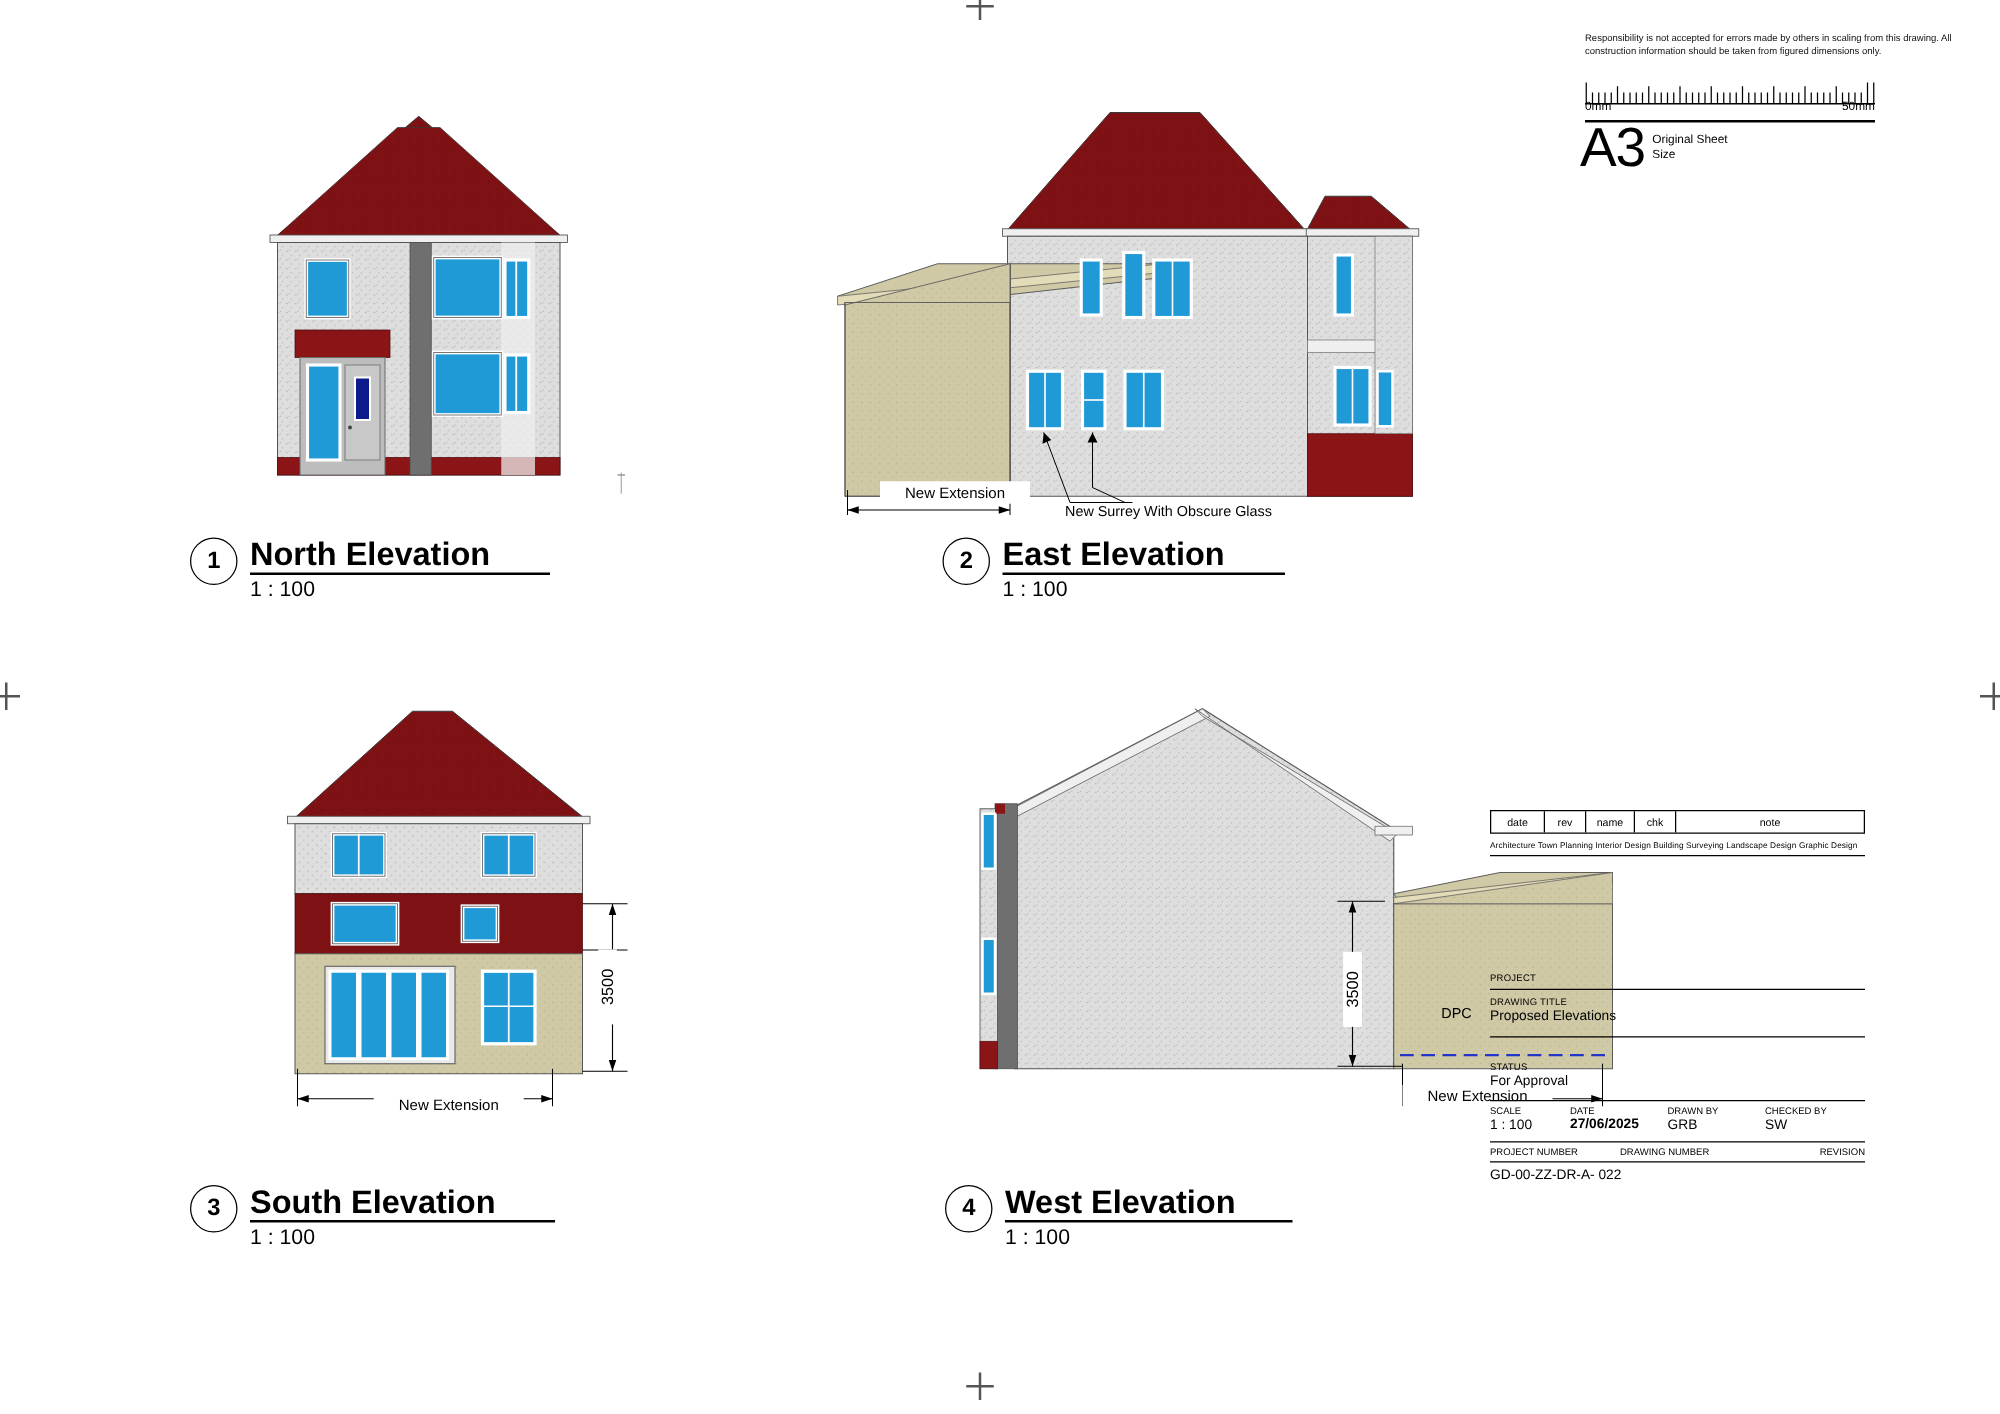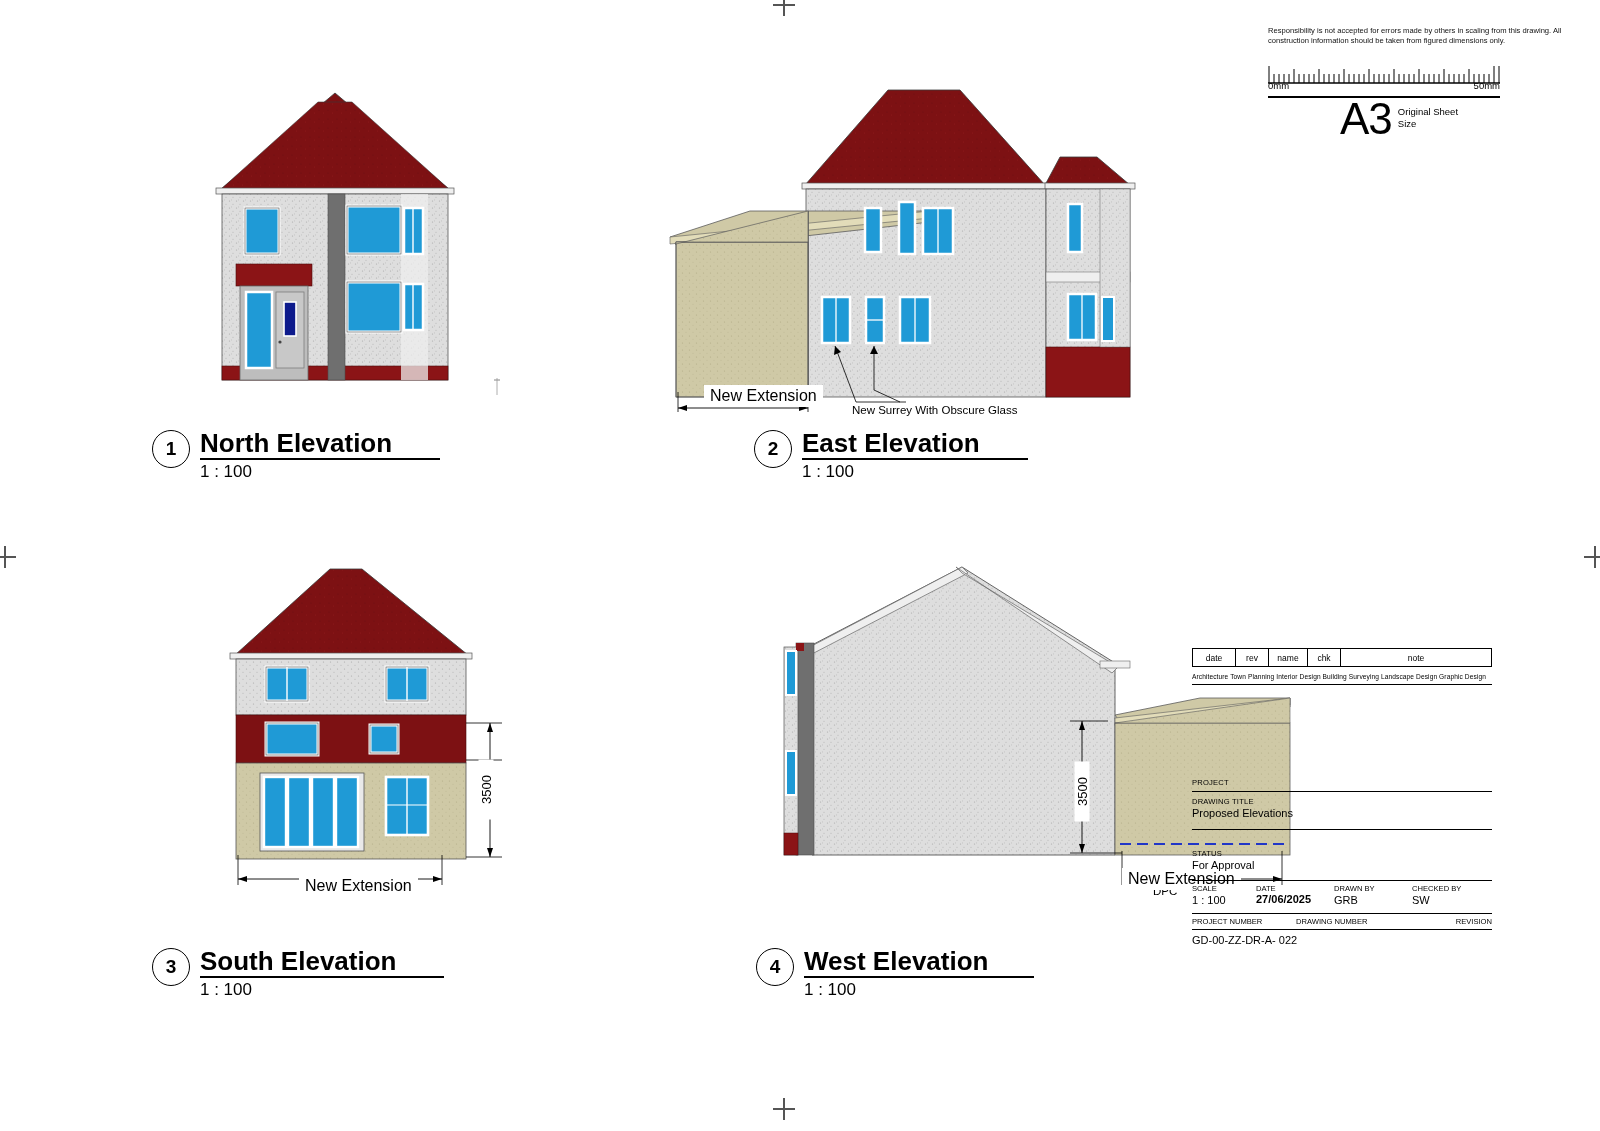--- a/index.html
+++ b/index.html
@@ -15,41 +15,41 @@
   .reg::after  { top:0; left:10px; width:1.5px; height:22px; }
 
   
   .topright { position:absolute; left:1268px; top:26px; width:300px; }
   .disclaimer { font-size:7.6px; line-height:1.32; color:#111; width:300px; }
   .scalebar { position:absolute; left:1268px; top:62px; width:232px; height:22px; }
   .scalelabels { position:absolute; left:1268px; top:80px; width:232px; font-size:9.5px; }
   .scalelabels .l { position:absolute; left:0; }
   .scalelabels .r { position:absolute; right:0; }
   .a3rule { position:absolute; left:1268px; top:96px; width:232px; height:1.6px; background:#000; }
-  .a3wrap { position:absolute; left:1340px; top:98px; display:flex; align-items:flex-start; }
+  .a3wrap { position:absolute; left:1264px; top:98px; display:flex; align-items:flex-start; }
   .a3 { font-size:44px; letter-spacing:-1px; line-height:0.95; }
   .a3sub { font-size:9.5px; line-height:1.25; margin-left:6px; margin-top:8px; }
 
   
   .elev { position:absolute; }
   .callout { position:absolute; display:flex; align-items:flex-start; }
   .circle { width:36px; height:36px; border:1.6px solid #000; border-radius:50%;
             display:flex; align-items:center; justify-content:center;
             font-size:19px; font-weight:bold; }
   .ctext { margin-left:10px; }
   .ctitle { font-size:26px; font-weight:bold; line-height:1.05; letter-spacing:0px; }
   .crule { height:1.8px; background:#000; margin-top:1px; }
   .cscale { font-size:17px; margin-top:2px; }
 
   
   svg { display:block; overflow:visible; }
 
   
   .ann { position:absolute; font-size:11.5px; }
-  .annbox { position:absolute; font-size:16px; background:#fff; padding:2px 6px; border:0; }
+  .annbox { position:absolute; font-size:12px; background:#fff; padding:2px 20px; border:0; }
 
   
   .tb { position:absolute; left:1192px; top:648px; width:300px; }
   .tb .hdrrow { display:flex; border:1.2px solid #000; border-bottom:1.2px solid #000; height:17px; }
   .tb .hdrrow div { border-right:1px solid #000; font-size:8.5px; display:flex;
                     align-items:center; justify-content:center; }
   .tb .hdrrow div:last-child { border-right:0; }
   .brand { font-size:34px; font-weight:bold; letter-spacing:-0.5px; margin-top:14px; }
   .disc2 { font-size:6.6px; margin-top:6px; letter-spacing:0.1px; }
   .contact { font-size:9px; line-height:1.35; margin-top:3px; }
@@ -417,21 +417,21 @@
       <line x1="352" y1="324" x2="512" y2="324" stroke="#000" stroke-width="0.9"></line>
       <polygon points="352,324 361,321 361,327" fill="#000"></polygon>
       <polygon points="512,324 503,321 503,327" fill="#000"></polygon>
     </svg>
   </div>
 
   <div style="position:absolute; left:1070px; top:762px; width:24px; height:60px;">
     <div style="transform:rotate(-90deg); transform-origin:center; font-size:13px;
                 position:absolute; left:-18px; top:22px; width:60px; text-align:center; background:#fff;">3500</div>
   </div>
-  <div class="ann" style="left:1153px; top:885px;">DPC</div>
+  <div class="ann" style="left:1153px; top:805px;">DPC</div>
   <div class="annbox" style="left:1122px; top:868px;">New Extension</div>
 
   <div class="callout" style="left:756px; top:948px;">
     <div class="circle">4</div>
     <div class="ctext">
       <div class="ctitle">West Elevation</div>
       <div class="crule" style="width:230px;"></div>
       <div class="cscale">1 : 100</div>
     </div>
   </div>

